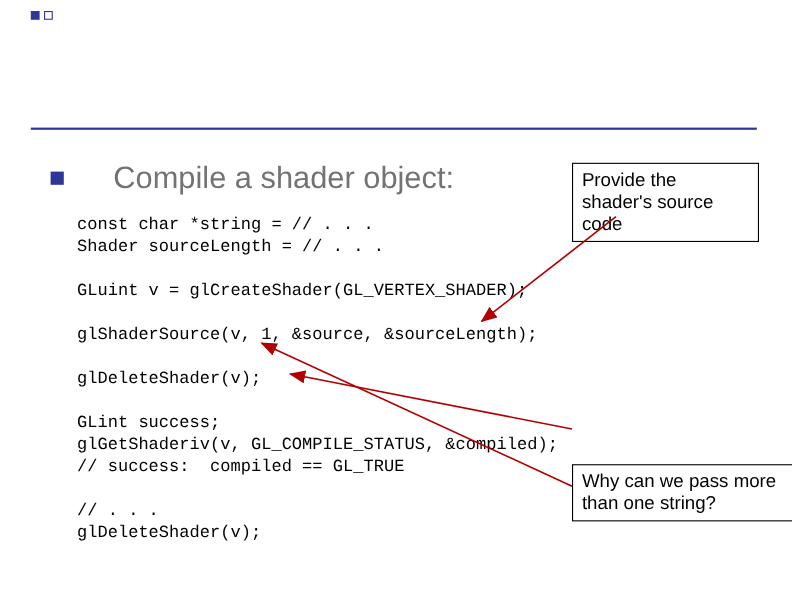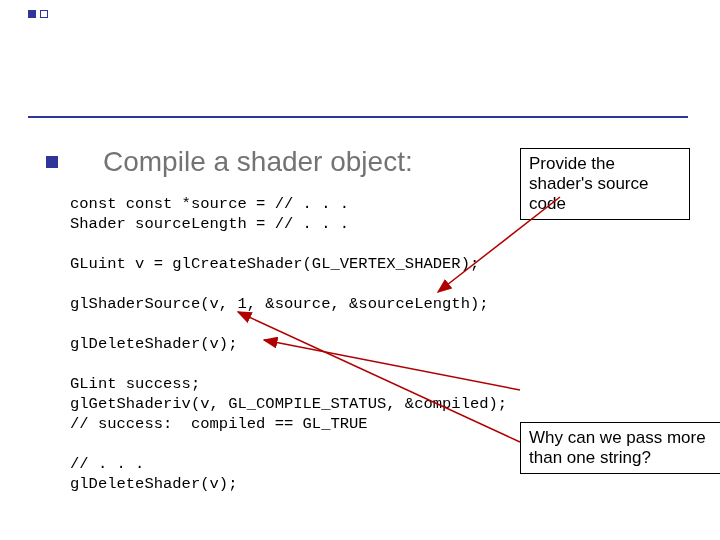--- a/index.html
+++ b/index.html
@@ -116,21 +116,21 @@
   <div class="deco-square-filled"></div>
   <div class="deco-square-outline"></div>
 
   <div class="hr"></div>
 
   <div class="bullet"></div>
   <div class="subtitle">Compile a shader object:</div>
 
   <div class="hl-box"></div>
 
-  <div class="codeblock"><span>const const *source = // . . .</span>
+  <div class="codeblock"><span>const char *string = // . . .</span>
 <span>Shader sourceLength = // . . .</span>
 <span></span>
 <span>GLuint v = glCreateShader(GL_VERTEX_SHADER);</span>
 <span></span>
 <span>glShaderSource(v, 1, &amp;source, &amp;sourceLength);</span>
 <span></span>
 <span>glDeleteShader(v);</span>
 <span></span>
 <span>GLint success;</span>
 <span>glGetShaderiv(v, GL_COMPILE_STATUS, &amp;compiled);</span>

